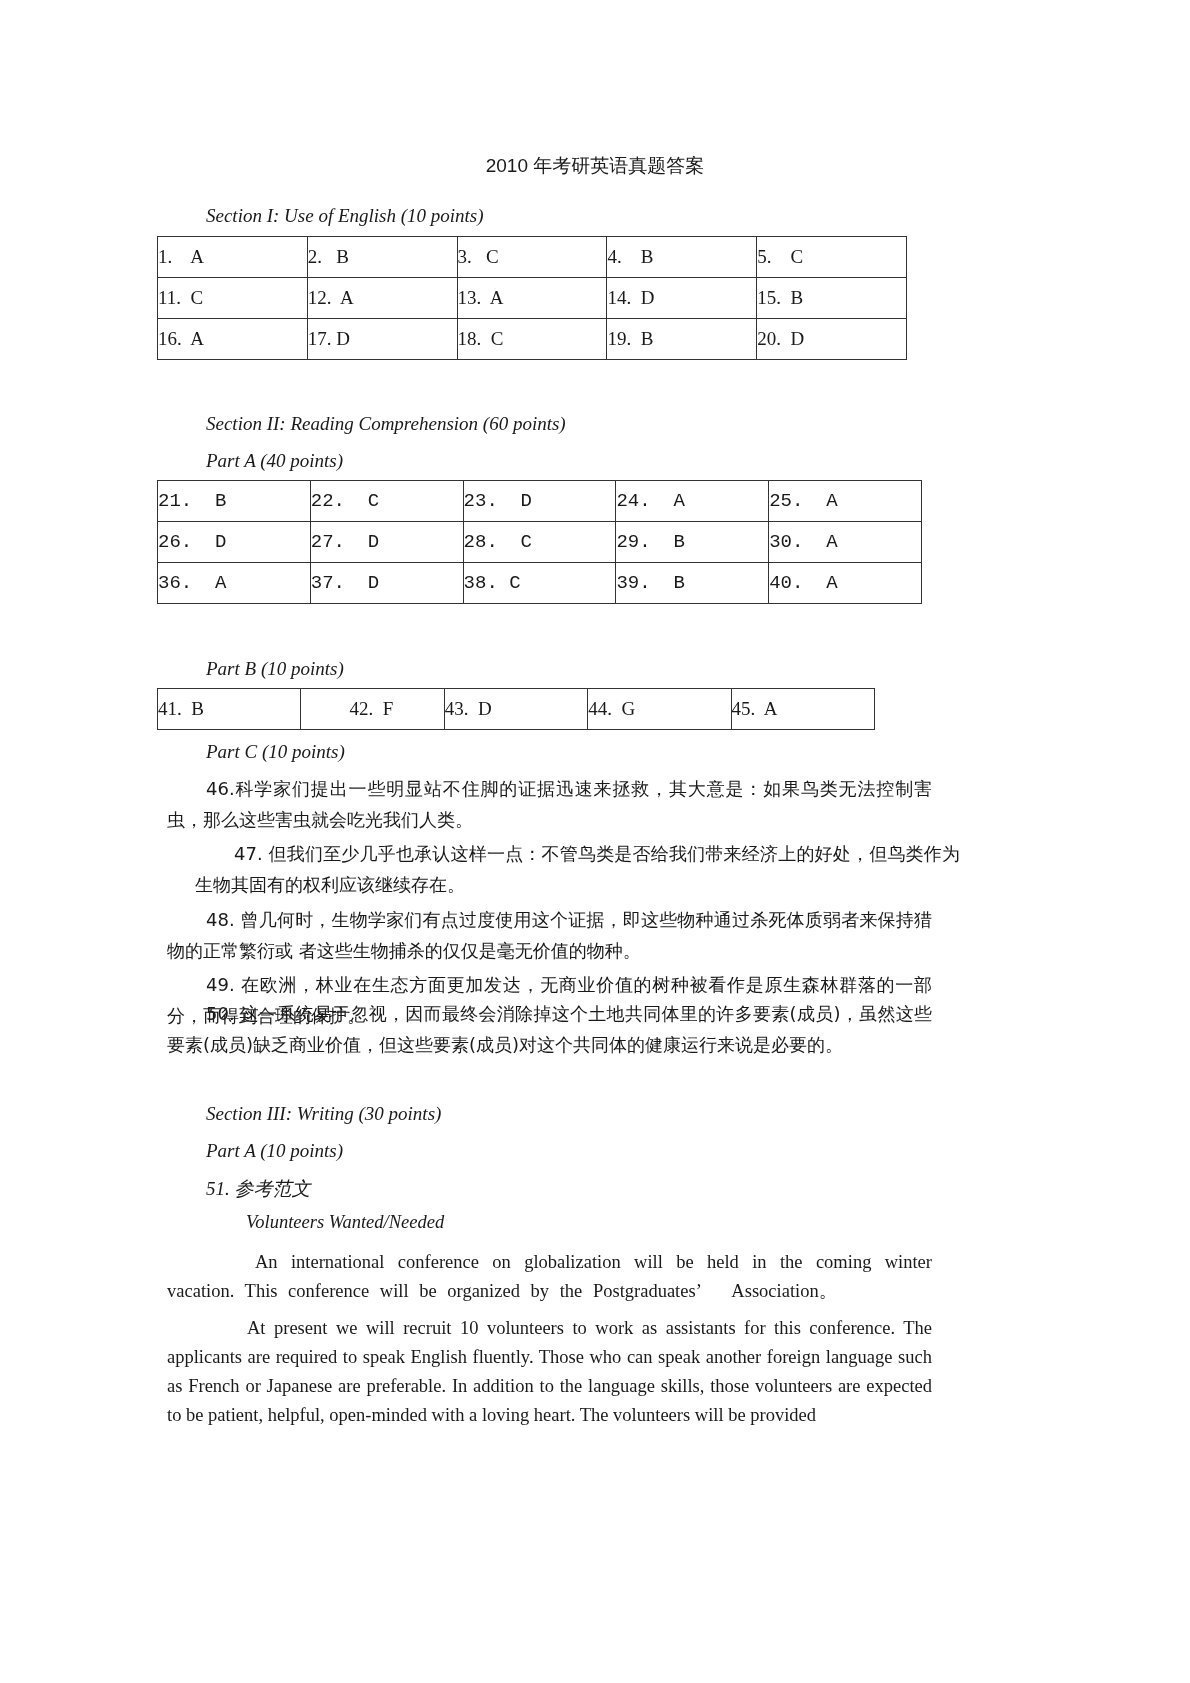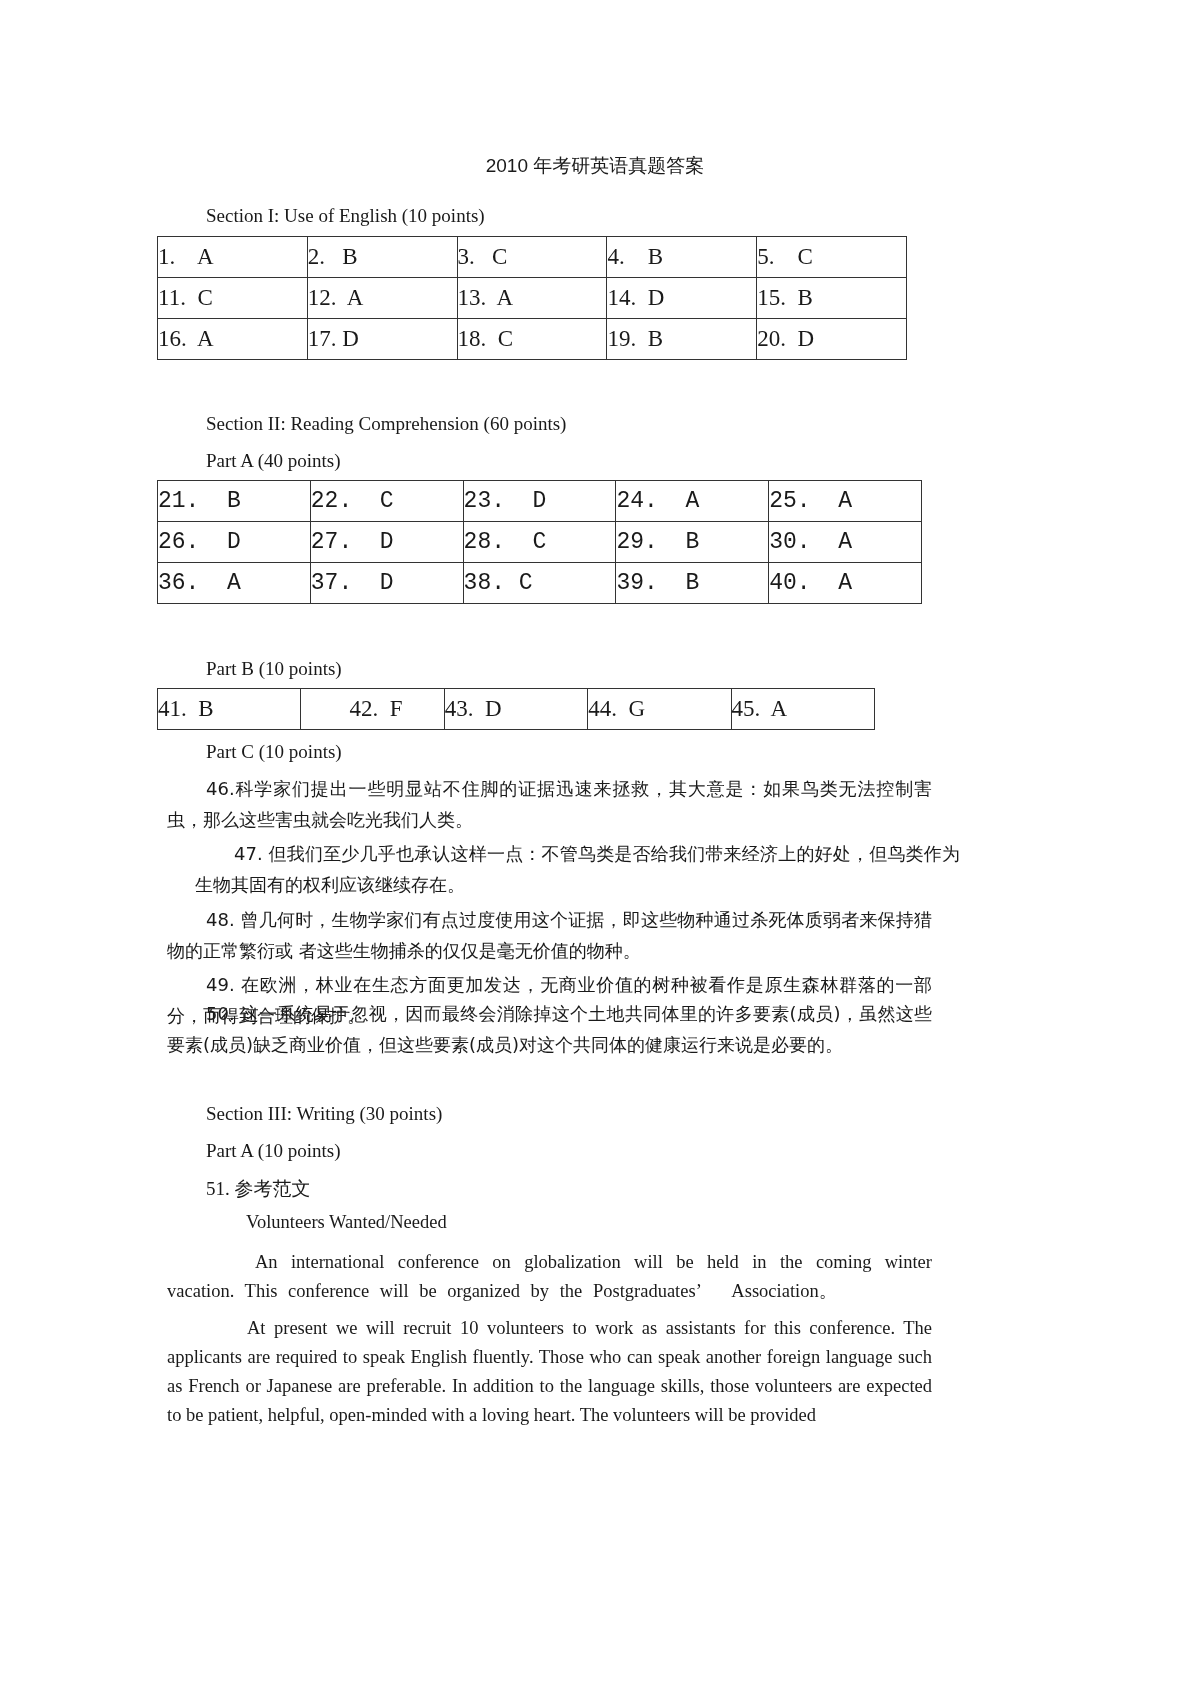--- a/index.html
+++ b/index.html
@@ -1,23 +1,23 @@
 <!DOCTYPE html>
 <html><head>
 <meta charset="utf-8">
 <style>
   html, body { margin: 0; padding: 0; background: #ffffff; }
   body { width: 1190px; height: 1683px; position: relative; overflow: hidden;
          font-family: "Liberation Serif", "DejaVu Serif", serif; color: #1a1a1a; }
   .abs { position: absolute; }
   .title { left: 0; width: 1190px; top: 153px; text-align: center;
            font-family: "Liberation Sans", "DejaVu Sans", sans-serif; font-size: 19px; }
-  .heading { left: 206px; font-size: 19px; white-space: nowrap; }
+  .heading { left: 206px; font-size: 19px; white-space: nowrap; font-style: italic; }
   table.ans { position: absolute; border-collapse: collapse; table-layout: fixed; }
-  table.ans td { border: 1.3px solid #333; height: 40px; padding: 0; font-size: 23px;
+  table.ans td { border: 1.3px solid #333; height: 40px; padding: 0; font-size: 19px;
                  vertical-align: middle; white-space: pre; }
   .t1 { left: 157px; top: 236px; width: 750px; }
   .t1 td { padding-left: 48px; }
   .t2 { left: 157px; top: 480px; width: 765px; }
   .t2 td { padding-left: 48px; font-family: Liberation Mono, monospace; }
   .t3 { left: 157px; top: 688px; width: 718px; }
   .t3 td { padding-left: 48px; }
   .t3 td:nth-child(2) { padding-left: 48px; }
   .para { left: 167px; width: 765px; font-size: 19px; line-height: 31px;
           text-align: justify; }

